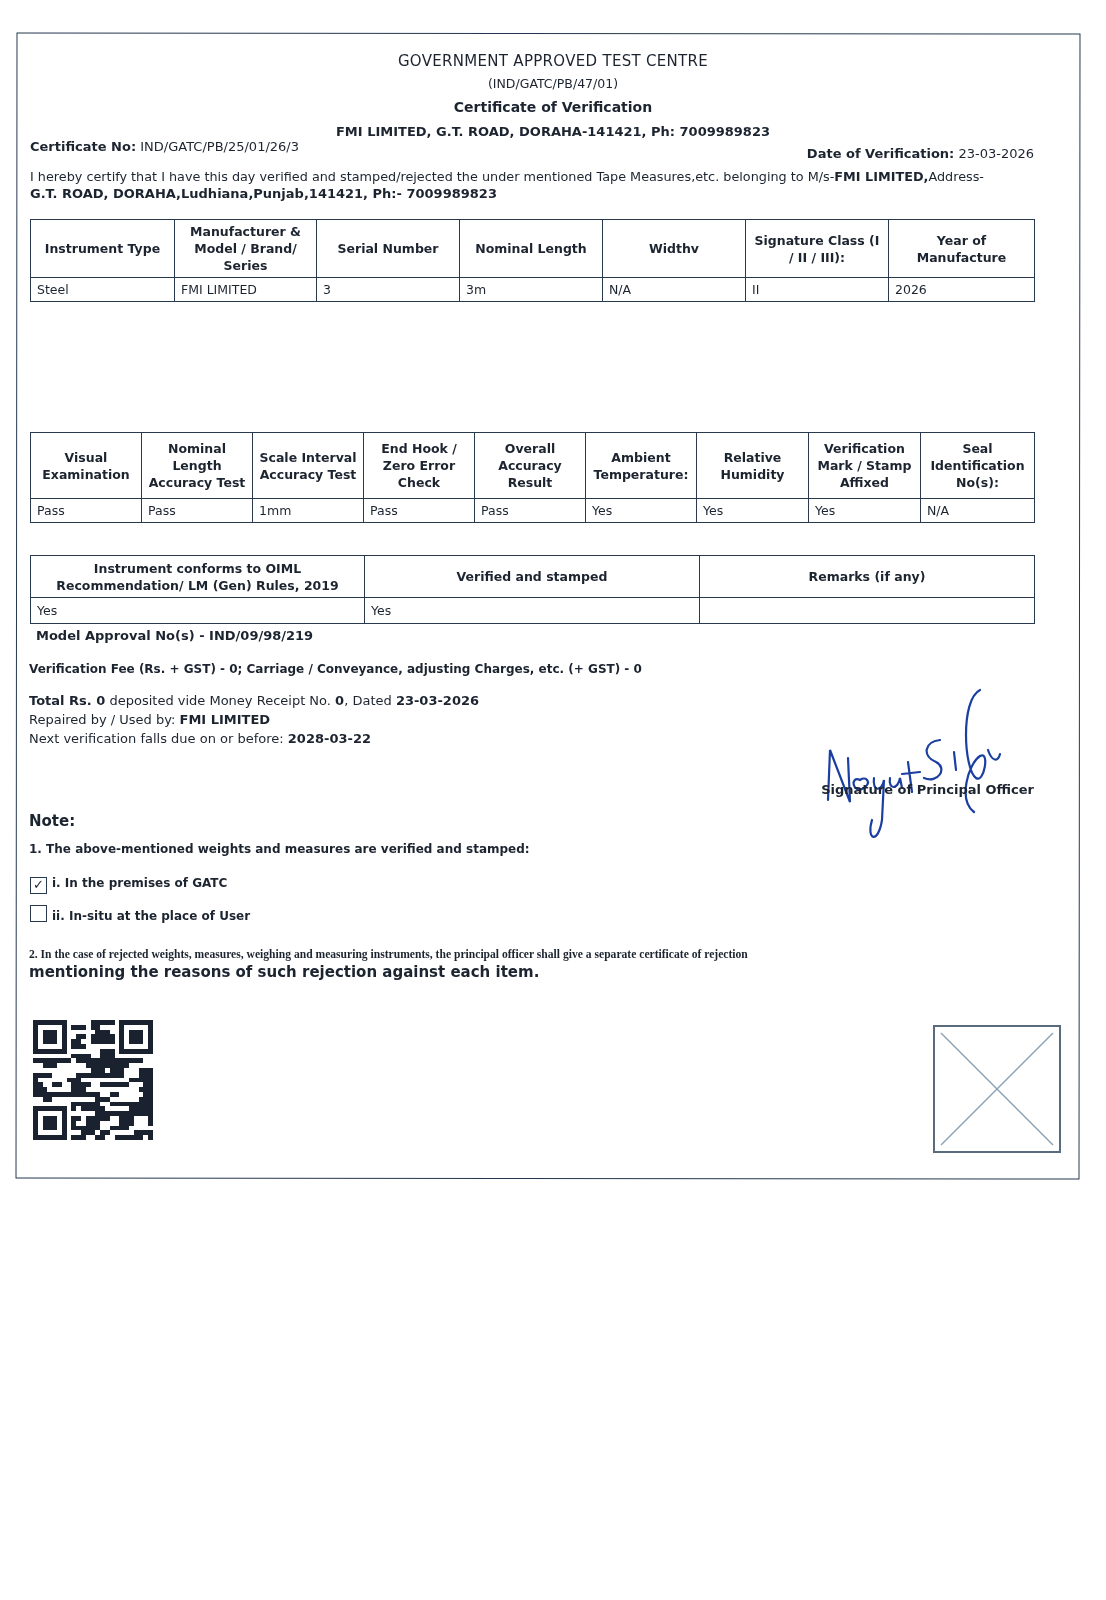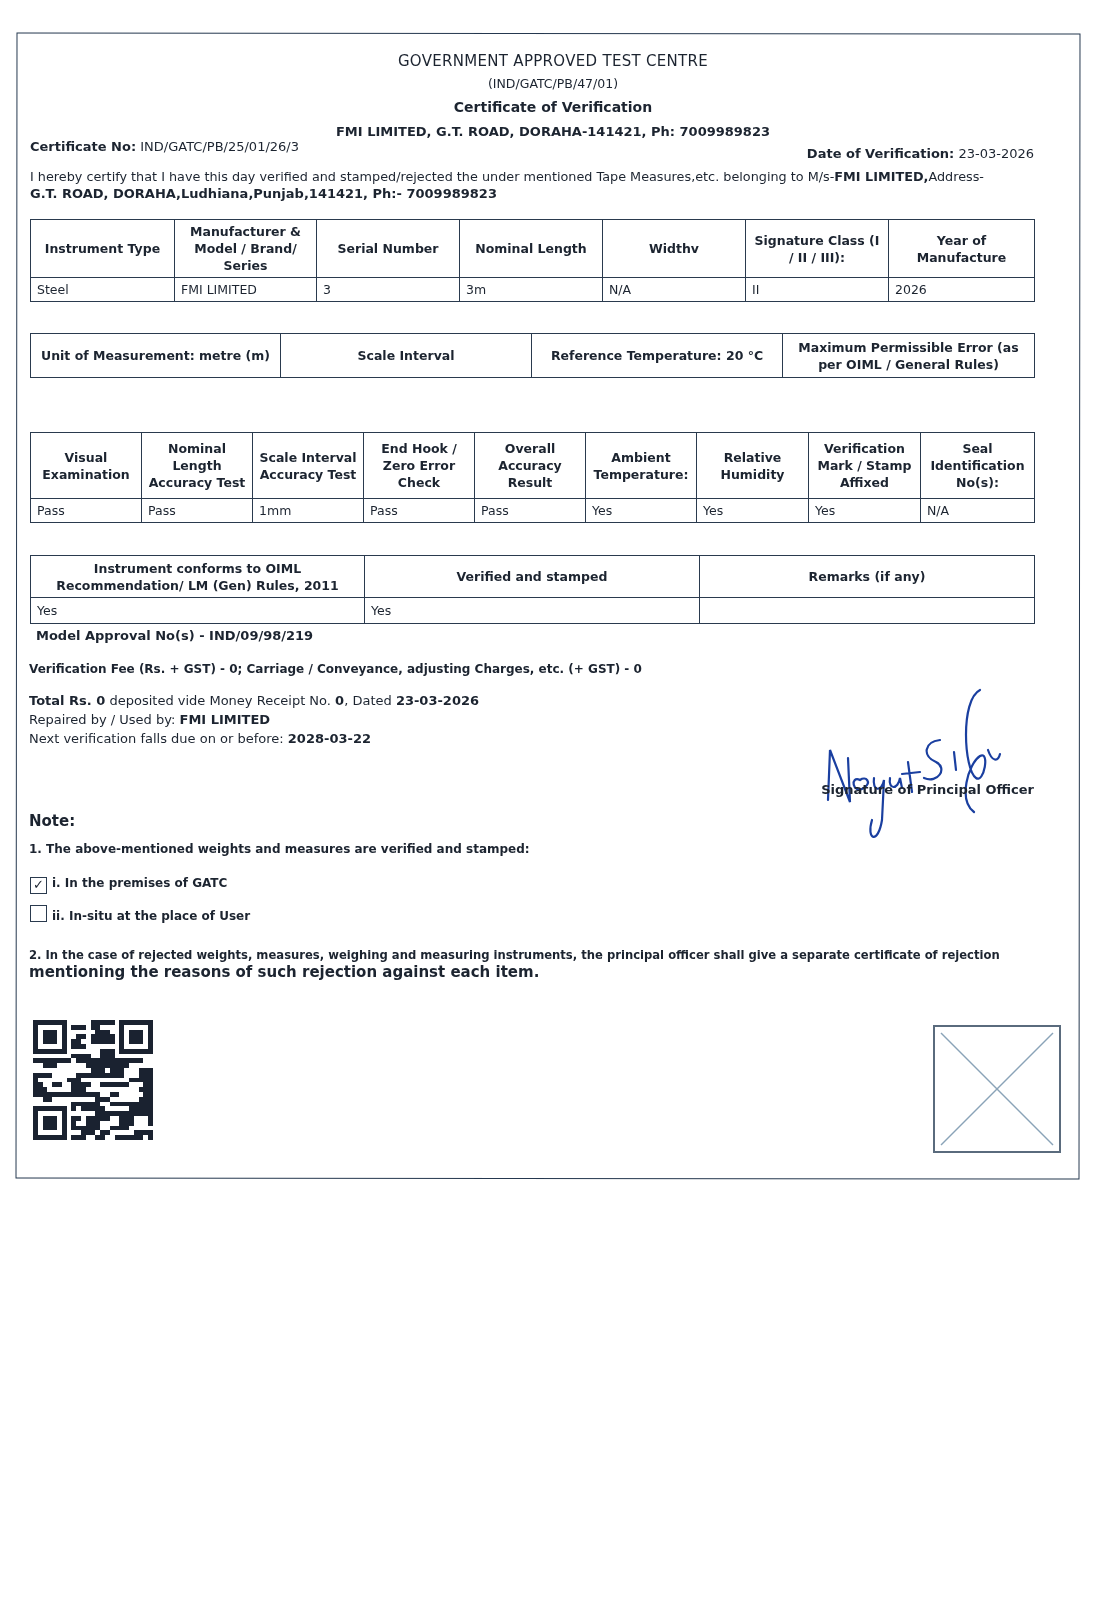--- a/index.html
+++ b/index.html
@@ -77,26 +77,20 @@
   </table>
 
 <table class="grid" style="left:30px; top:333px; width:1004px;">
   <colgroup>
       <col style="width:250px">
       <col style="width:251px">
       <col style="width:251px">
       <col style="width:252px">
     </colgroup>
   <tbody>
-      <tr style="height:44px;">
-    <td class="th">Unit of Measurement: metre (m)</td>
-    <td class="th">Scale Interval</td>
-    <td class="th">Reference Temperature: 20 °C</td>
-    <td class="th">Maximum Permissible Error (as per OIML / General Rules)</td>
-  </tr>
 </tbody>
   </table>
 
 <table class="grid" style="left:30px; top:432px; width:1004px;">
   <colgroup>
       <col style="width:111px">
       <col style="width:111px">
       <col style="width:111px">
       <col style="width:111px">
       <col style="width:111px">
@@ -132,21 +126,21 @@
   </table>
 
 <table class="grid" style="left:30px; top:555px; width:1004px;">
   <colgroup>
       <col style="width:334px">
       <col style="width:335px">
       <col style="width:335px">
     </colgroup>
   <tbody>
       <tr style="height:42px;">
-    <td class="th">Instrument conforms to OIML Recommendation/ LM (Gen) Rules, 2011</td>
+    <td class="th">Instrument conforms to OIML Recommendation/ LM (Gen) Rules, 2019</td>
     <td class="th">Verified and stamped</td>
     <td class="th">Remarks (if any)</td>
   </tr>
   <tr style="height:26px;">
     <td class="val">Yes</td>
     <td class="val">Yes</td>
     <td class="val"></td>
   </tr>
 </tbody>
   </table>
@@ -179,21 +173,21 @@
 <div class="line b" style="right:72px; top:782px;">Signature of Principal Officer</div>
 
 <div class="line b" style="left:29px; top:812px; font-size:15px;">Note:</div>
 <div class="line b" style="left:29px; top:842px; font-size:12px;">1. The above-mentioned weights and measures are verified and stamped:</div>
 <div class="line b" style="left:30px; top:876px; font-size:12px;">
   <span class="cb">✓</span><span>i. In the premises of GATC</span>
 </div>
 <div class="line b" style="left:30px; top:905px; font-size:12px;">
   <span class="cb"></span><span>ii. In-situ at the place of User</span>
 </div>
-<div class="line b" style="left:29px; top:948px; font-size:11.6px;">2. In the case of rejected weights, measures, weighing and measuring instruments, the principal officer shall give a separate certificate of rejection</div>
+<div class="line b" style="left:29px; top:948px; font-size:11.6px;font-family:Liberation Serif, serif;">2. In the case of rejected weights, measures, weighing and measuring instruments, the principal officer shall give a separate certificate of rejection</div>
 <div class="line b" style="left:29px; top:963px; font-size:15px;">mentioning the reasons of such rejection against each item.</div>
 
 <svg class="qr" viewBox="0 0 25 25" shape-rendering="crispEdges">
   <g fill="#1a2230" id="qr-cells">
       <rect x="0" y="0" width="7" height="1"></rect>
       <rect x="0" y="6" width="7" height="1"></rect>
       <rect x="0" y="0" width="1" height="7"></rect>
       <rect x="6" y="0" width="1" height="7"></rect>
       <rect x="2" y="2" width="3" height="3"></rect>
       <rect x="18" y="0" width="7" height="1"></rect>

